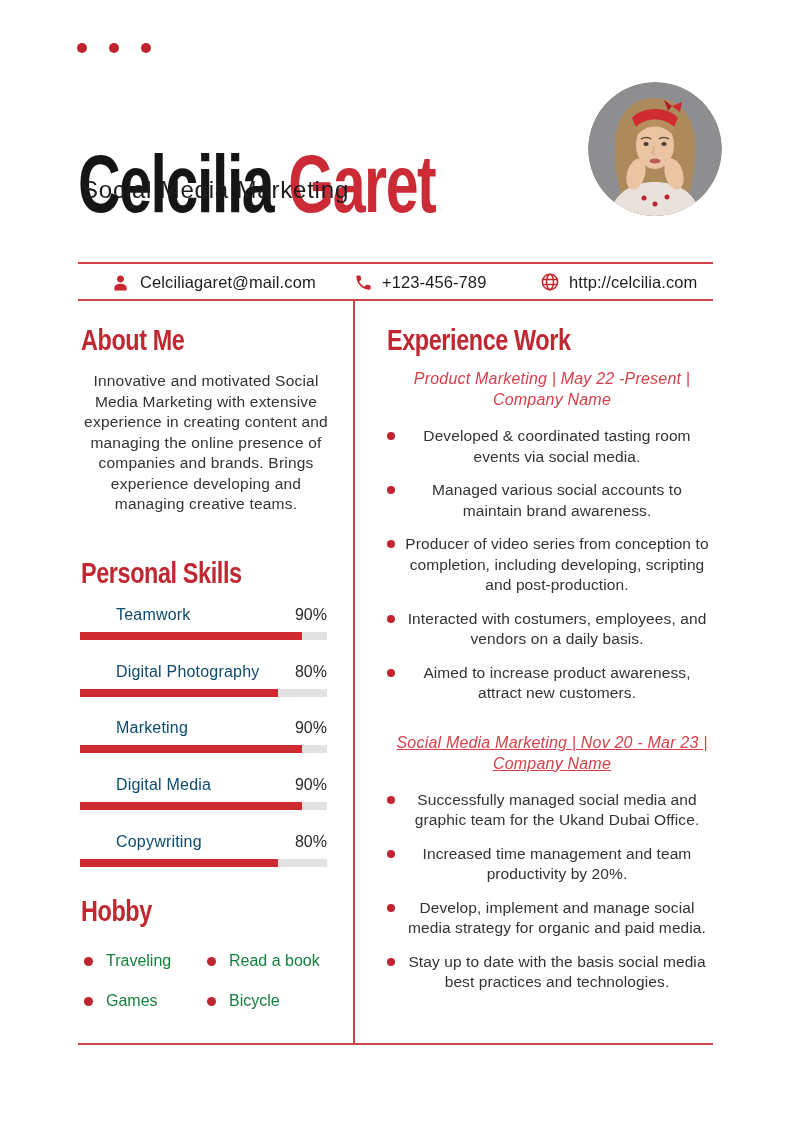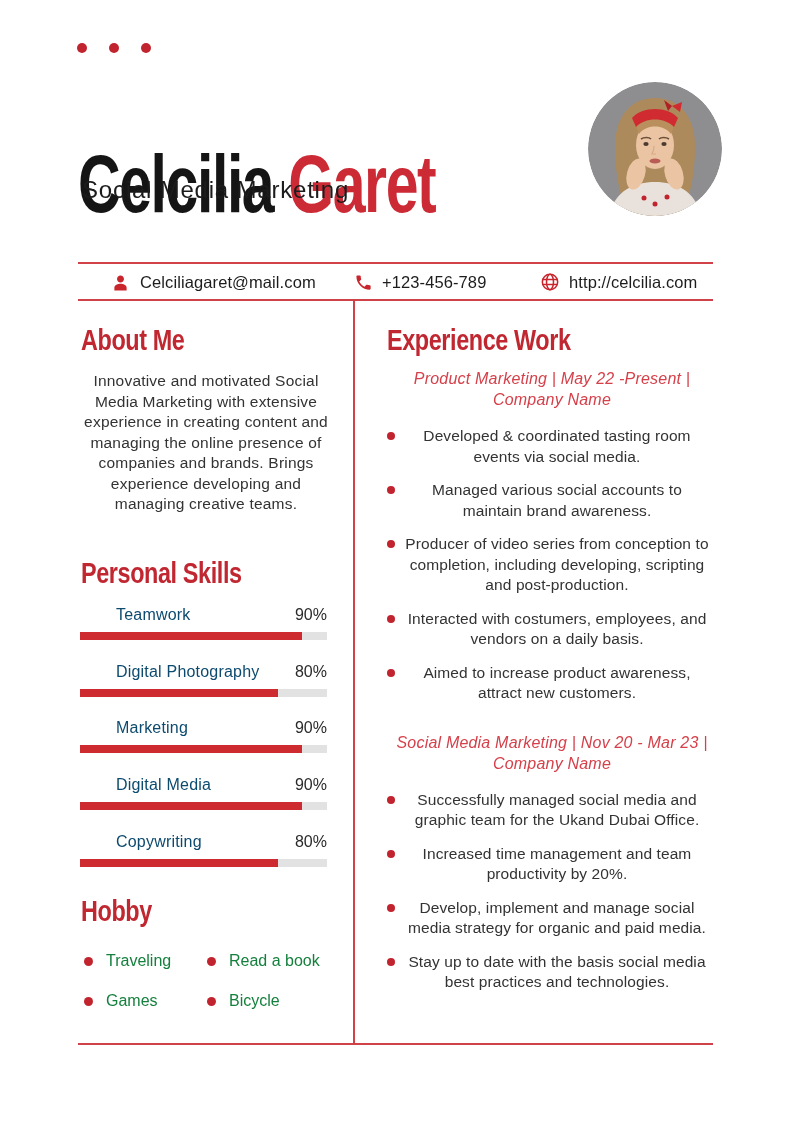--- a/index.html
+++ b/index.html
@@ -48,21 +48,21 @@
   .skill-row .fill{height:8px;background:#ce2b30;}
 
   
   .hobby-item{position:absolute;display:flex;align-items:center;gap:13px;font-size:16px;color:#15803d;}
   .hdot{width:9px;height:9px;border-radius:50%;background:#c1242e;flex:0 0 auto;}
 
   
   .exp-flow{position:absolute;left:387px;top:368px;width:330px;}
   .job-heading{font-size:16px;line-height:21px;font-style:italic;color:#d5404a;
                letter-spacing:0.2px;margin:0 0 16px 0;font-weight:500;}
-  .job2-heading{margin-top:28px;}
+  .job2-heading{margin-top:28px;text-decoration:underline;}
   ul.bullets{list-style:none;margin:0;padding:0;}
   ul.bullets li{position:relative;margin:0 0 13px 0;padding-left:17px;width:306px;
                 font-size:15.5px;line-height:20.5px;letter-spacing:0.1px;color:#333333;}
   ul.bullets li .bdot{position:absolute;left:0;top:6px;width:8px;height:8px;border-radius:50%;background:#c1242e;}
 </style>
 </head>
 <body>
 
 <div class="page">
 

